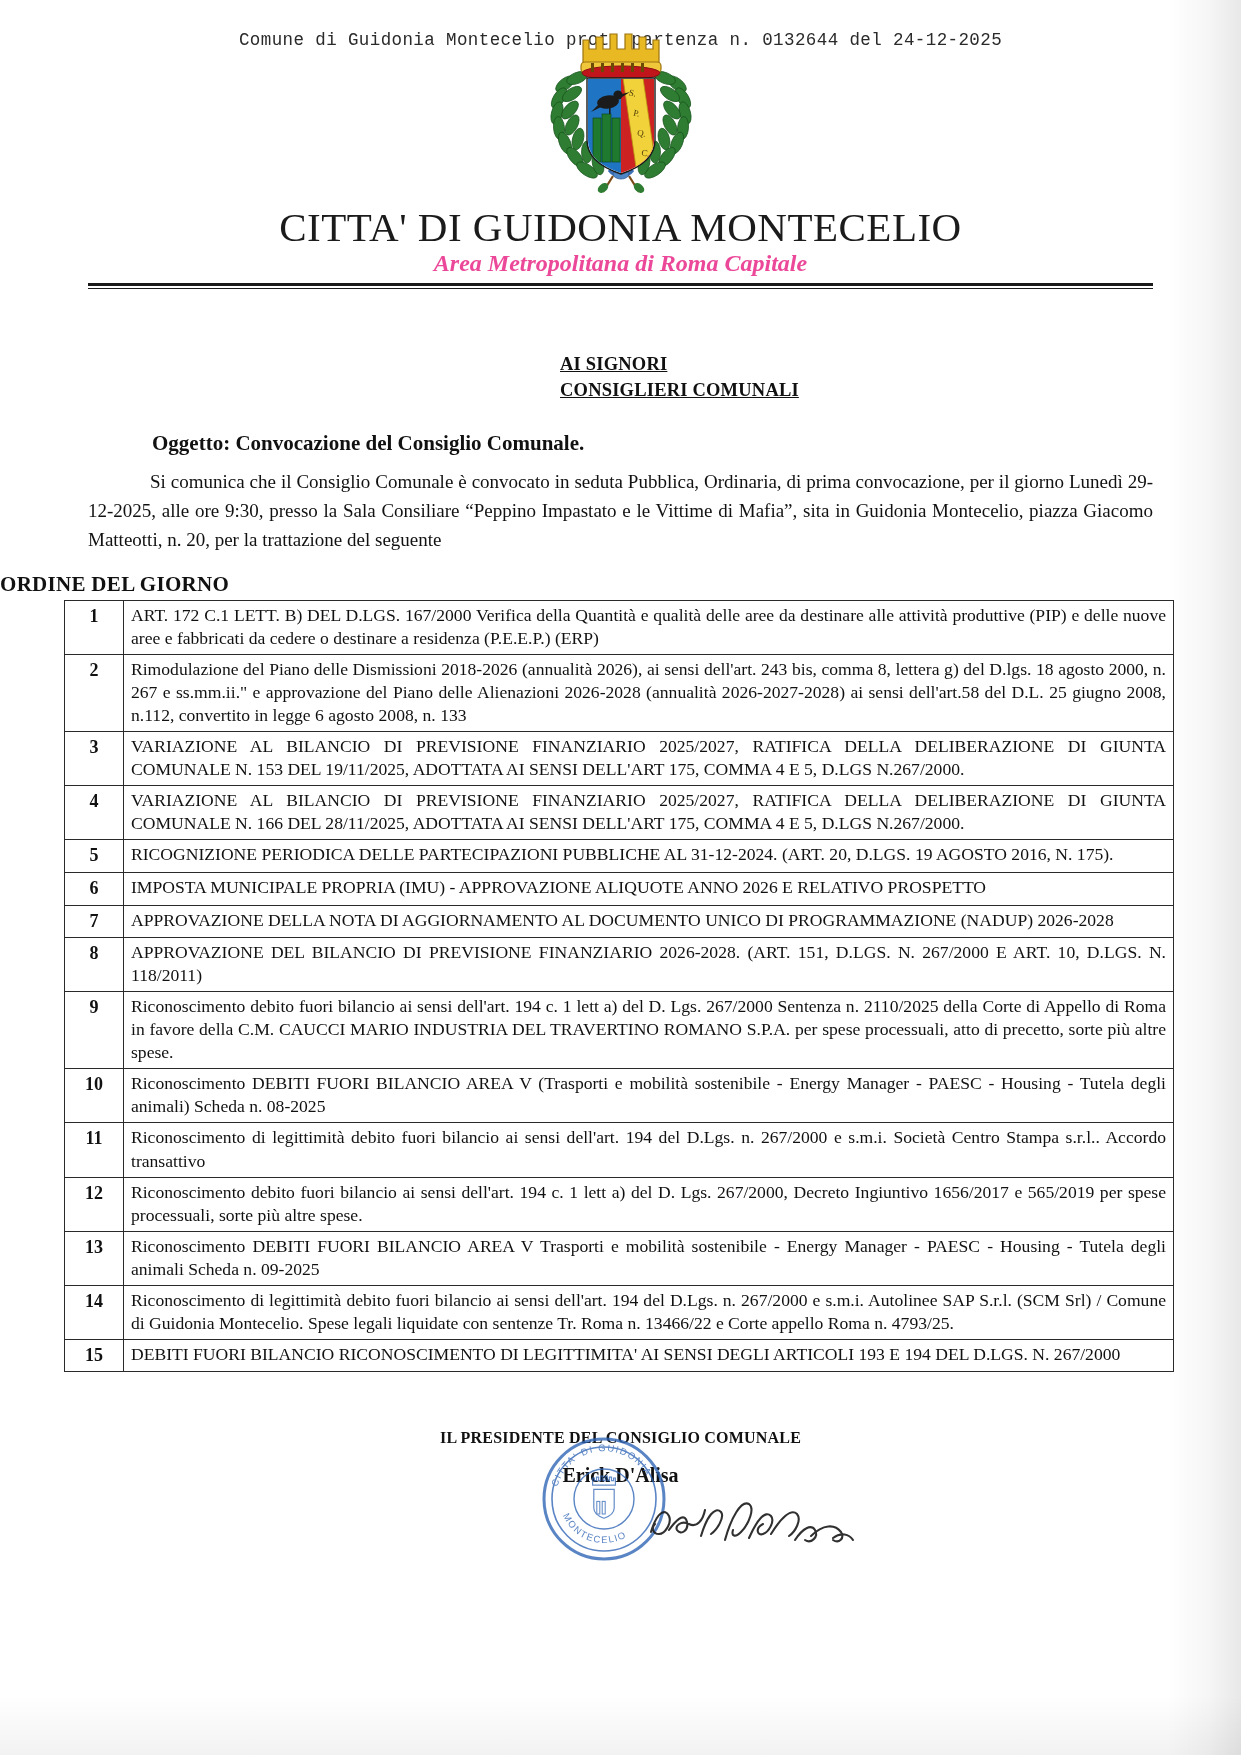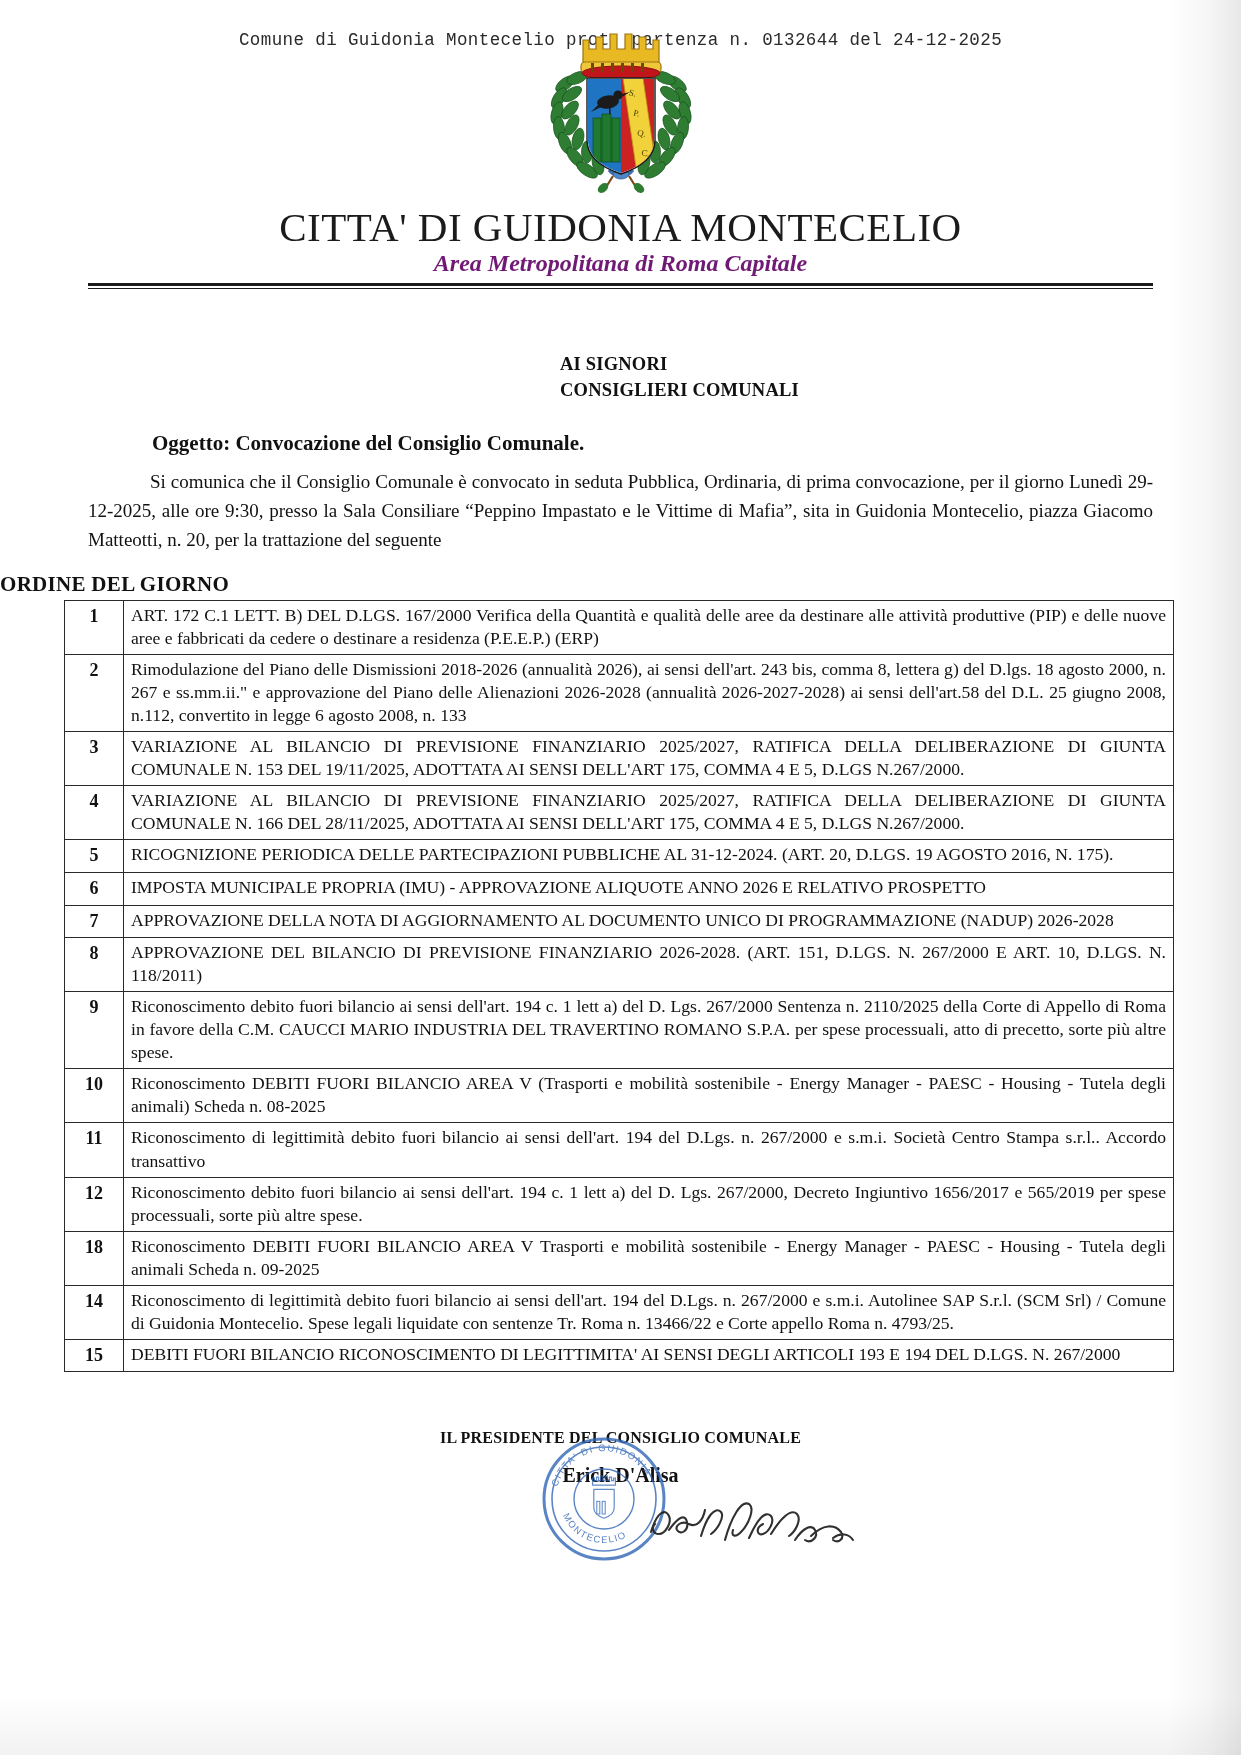--- a/index.html
+++ b/index.html
@@ -31,31 +31,32 @@
     position:absolute; top:203px; left:0; width:1241px;
     text-align:center;
     font-size:41px; font-weight:normal;
     letter-spacing:0.5px;
     color:#1b1b1b;
   }
   .sub-title {
     position:absolute; top:250px; left:0; width:1241px;
     text-align:center;
     font-size:24px; font-weight:bold; font-style:italic;
-    color:#701a75;
+    color:#ec4899;
   }
   .rule-wrap { position:absolute; top:283px; left:88px; width:1065px; }
   .rule-thick { height:2.5px; background:#1b1b1b; }
   .rule-thin { height:1px; background:#1b1b1b; margin-top:2.5px; }
 
   
   .addressee {
     position:absolute; top:351px; left:560px;
     font-size:18.5px; font-weight:bold; line-height:1.42;
     letter-spacing:0.2px;
+    text-decoration:underline;
   }
 
   
   .oggetto {
     position:absolute; top:419px; left:152px;
     font-size:21px; font-weight:bold;margin-top:12px;
   }
 
   
   .body-par {
@@ -282,21 +283,21 @@
       </tr>
       <tr>
         <td class="num">11</td>
         <td class="txt j">Riconoscimento di legittimità debito fuori bilancio ai sensi dell'art. 194 del D.Lgs. n. 267/2000 e s.m.i. Società Centro Stampa s.r.l.. Accordo transattivo</td>
       </tr>
       <tr>
         <td class="num">12</td>
         <td class="txt j">Riconoscimento debito fuori bilancio ai sensi dell'art. 194 c. 1 lett a) del D. Lgs. 267/2000, Decreto Ingiuntivo 1656/2017 e 565/2019 per spese processuali, sorte più altre spese.</td>
       </tr>
       <tr>
-        <td class="num">18</td>
+        <td class="num">13</td>
         <td class="txt j">Riconoscimento DEBITI FUORI BILANCIO AREA V Trasporti e mobilità sostenibile - Energy Manager - PAESC - Housing - Tutela degli animali Scheda n. 09-2025</td>
       </tr>
       <tr>
         <td class="num">14</td>
         <td class="txt j">Riconoscimento di legittimità debito fuori bilancio ai sensi dell'art. 194 del D.Lgs. n. 267/2000 e s.m.i. Autolinee SAP S.r.l. (SCM Srl) / Comune di Guidonia Montecelio. Spese legali liquidate con sentenze Tr. Roma n. 13466/22 e Corte appello Roma n. 4793/25.</td>
       </tr>
       <tr>
         <td class="num">15</td>
         <td class="txt">DEBITI FUORI BILANCIO RICONOSCIMENTO DI LEGITTIMITA' AI SENSI DEGLI ARTICOLI 193 E 194 DEL D.LGS. N. 267/2000</td>
       </tr>

